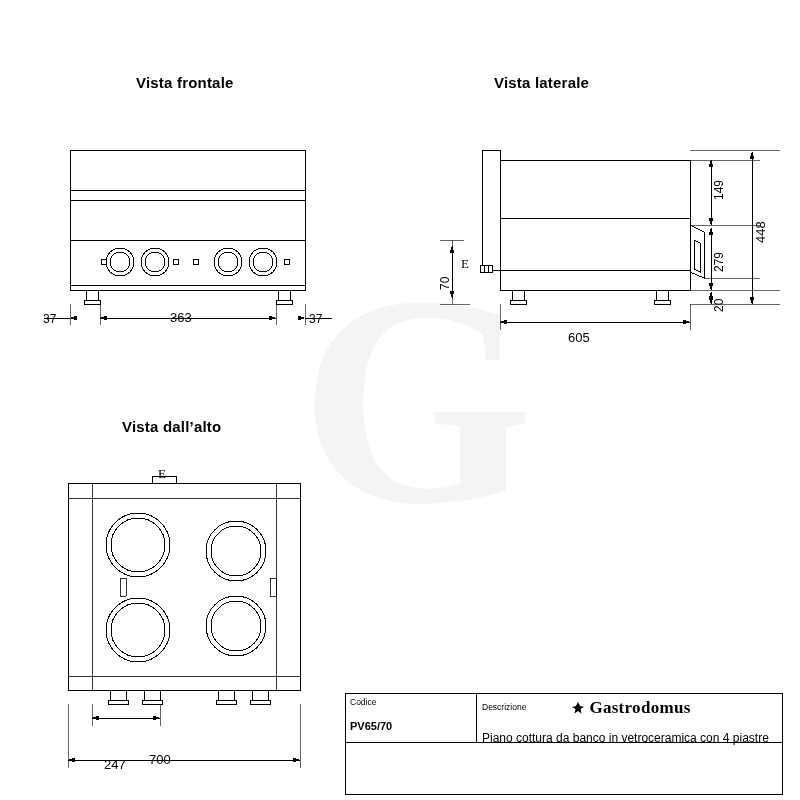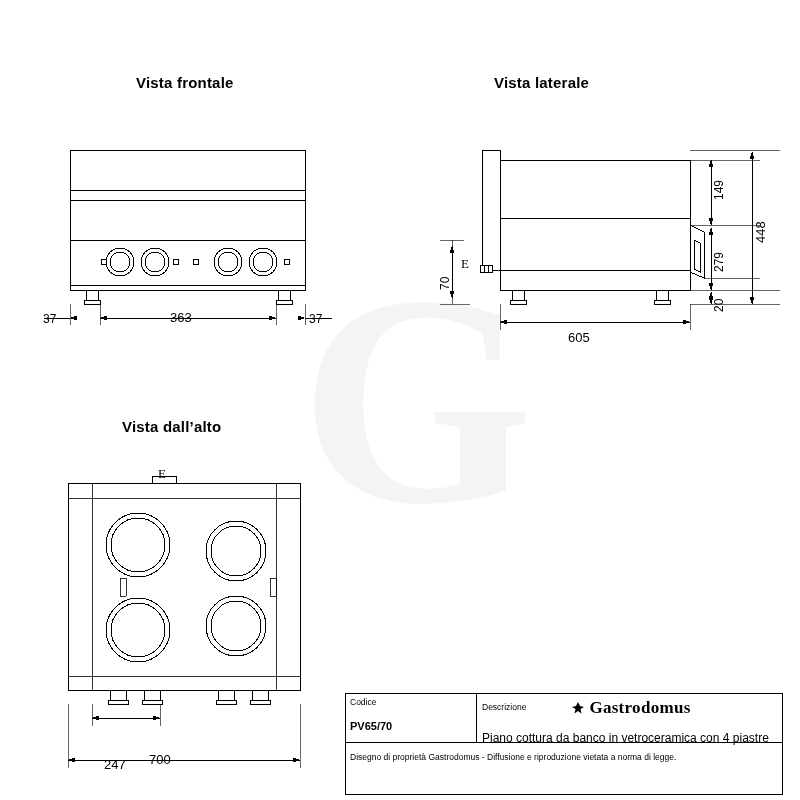--- a/index.html
+++ b/index.html
@@ -295,18 +295,15 @@
       <div class="tb-desc-lbl">Descrizione</div>
       <div class="tb-desc-val">Piano cottura da banco in vetroceramica con 4 piastre</div>
       <div class="tb-logo">
         <span class="mark">
           <svg width="14" height="14" viewBox="0 0 14 14">
             <path d="M7 1 L9 5 L13 6 L9.5 8 L10.5 12.5 L7 10 L3.5 12.5 L4.5 8 L1 6 L5 5 Z" fill="#000"></path>
           </svg>
         </span><span class="brand">Gastrodomus</span>
       </div>
     </div>
-    <div class="tb-row2">
-      <div class="tb-note">Disegno di proprietà Gastrodomus -  Diffusione e riproduzione vietata a norma di legge.</div>
-    </div>
   </div>
 
 </div>
 
 </body></html>

